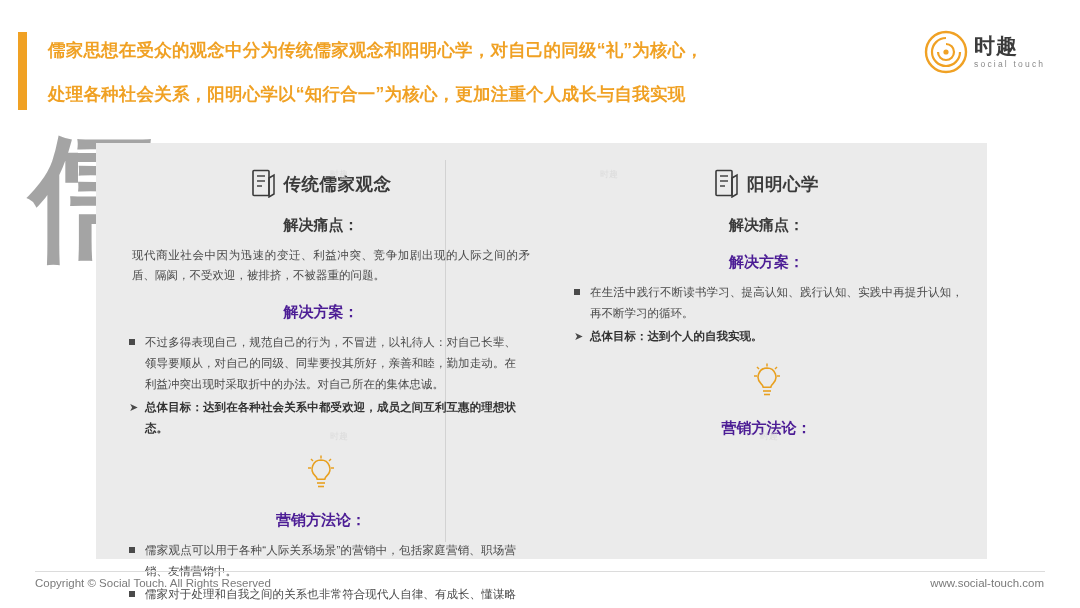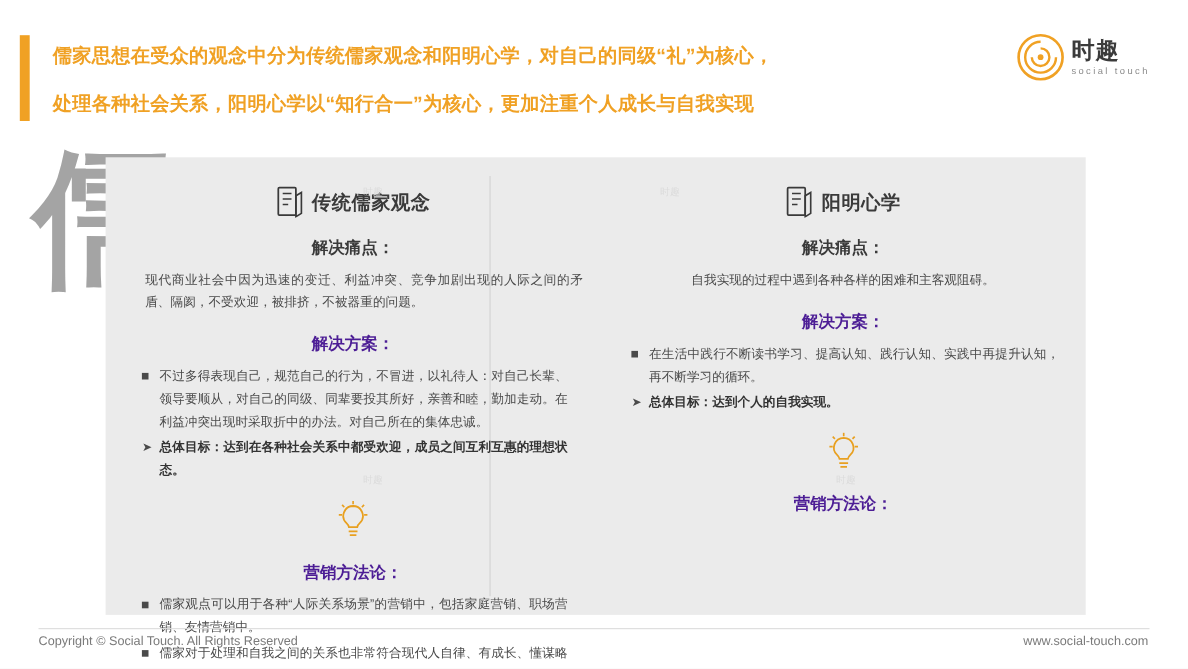--- a/index.html
+++ b/index.html
@@ -309,21 +309,20 @@
       <rect x="2" y="1.5" width="16" height="25" rx="1" fill="none" stroke="#3a3a3a" stroke-width="1.6"></rect>
       <line x1="6" y1="7" x2="14" y2="7" stroke="#3a3a3a" stroke-width="1.4"></line>
       <line x1="6" y1="12" x2="14" y2="12" stroke="#3a3a3a" stroke-width="1.4"></line>
       <line x1="6" y1="17" x2="11" y2="17" stroke="#3a3a3a" stroke-width="1.4"></line>
       <path d="M18 9 l5 -3 v19 l-5 3 z" fill="none" stroke="#3a3a3a" stroke-width="1.5"></path>
     </svg>
     <div class="col-title">阳明心学</div>
   </div>
 
   <div class="sec-title">解决痛点：</div>
-  <div class="body-text para">自我实现的过程中遇到各种各样的困难和主客观阻碍。</div>
 
   <div class="sec-title orange">解决方案：</div>
   <ul class="blist">
     <li><span class="sq"></span><span>在生活中践行不断读书学习、提高认知、践行认知、实践中再提升认知，再不断学习的循环。</span></li>
     <li class="arrow"><span class="arw">➤</span><span class="b">总体目标：达到个人的自我实现。</span></li>
   </ul>
 
   <svg class="bulb" viewBox="0 0 34 38">
     <path d="M17 5 a9 9 0 0 0 -6 15.6 c1.4 1.3 2 2.4 2.2 3.6 h7.6 c0.2 -1.2 0.8 -2.3 2.2 -3.6 a9 9 0 0 0 -6 -15.6 z" fill="none" stroke="#e8a020" stroke-width="1.6"></path>
     <line x1="13" y1="28" x2="21" y2="28" stroke="#e8a020" stroke-width="1.6"></line>

